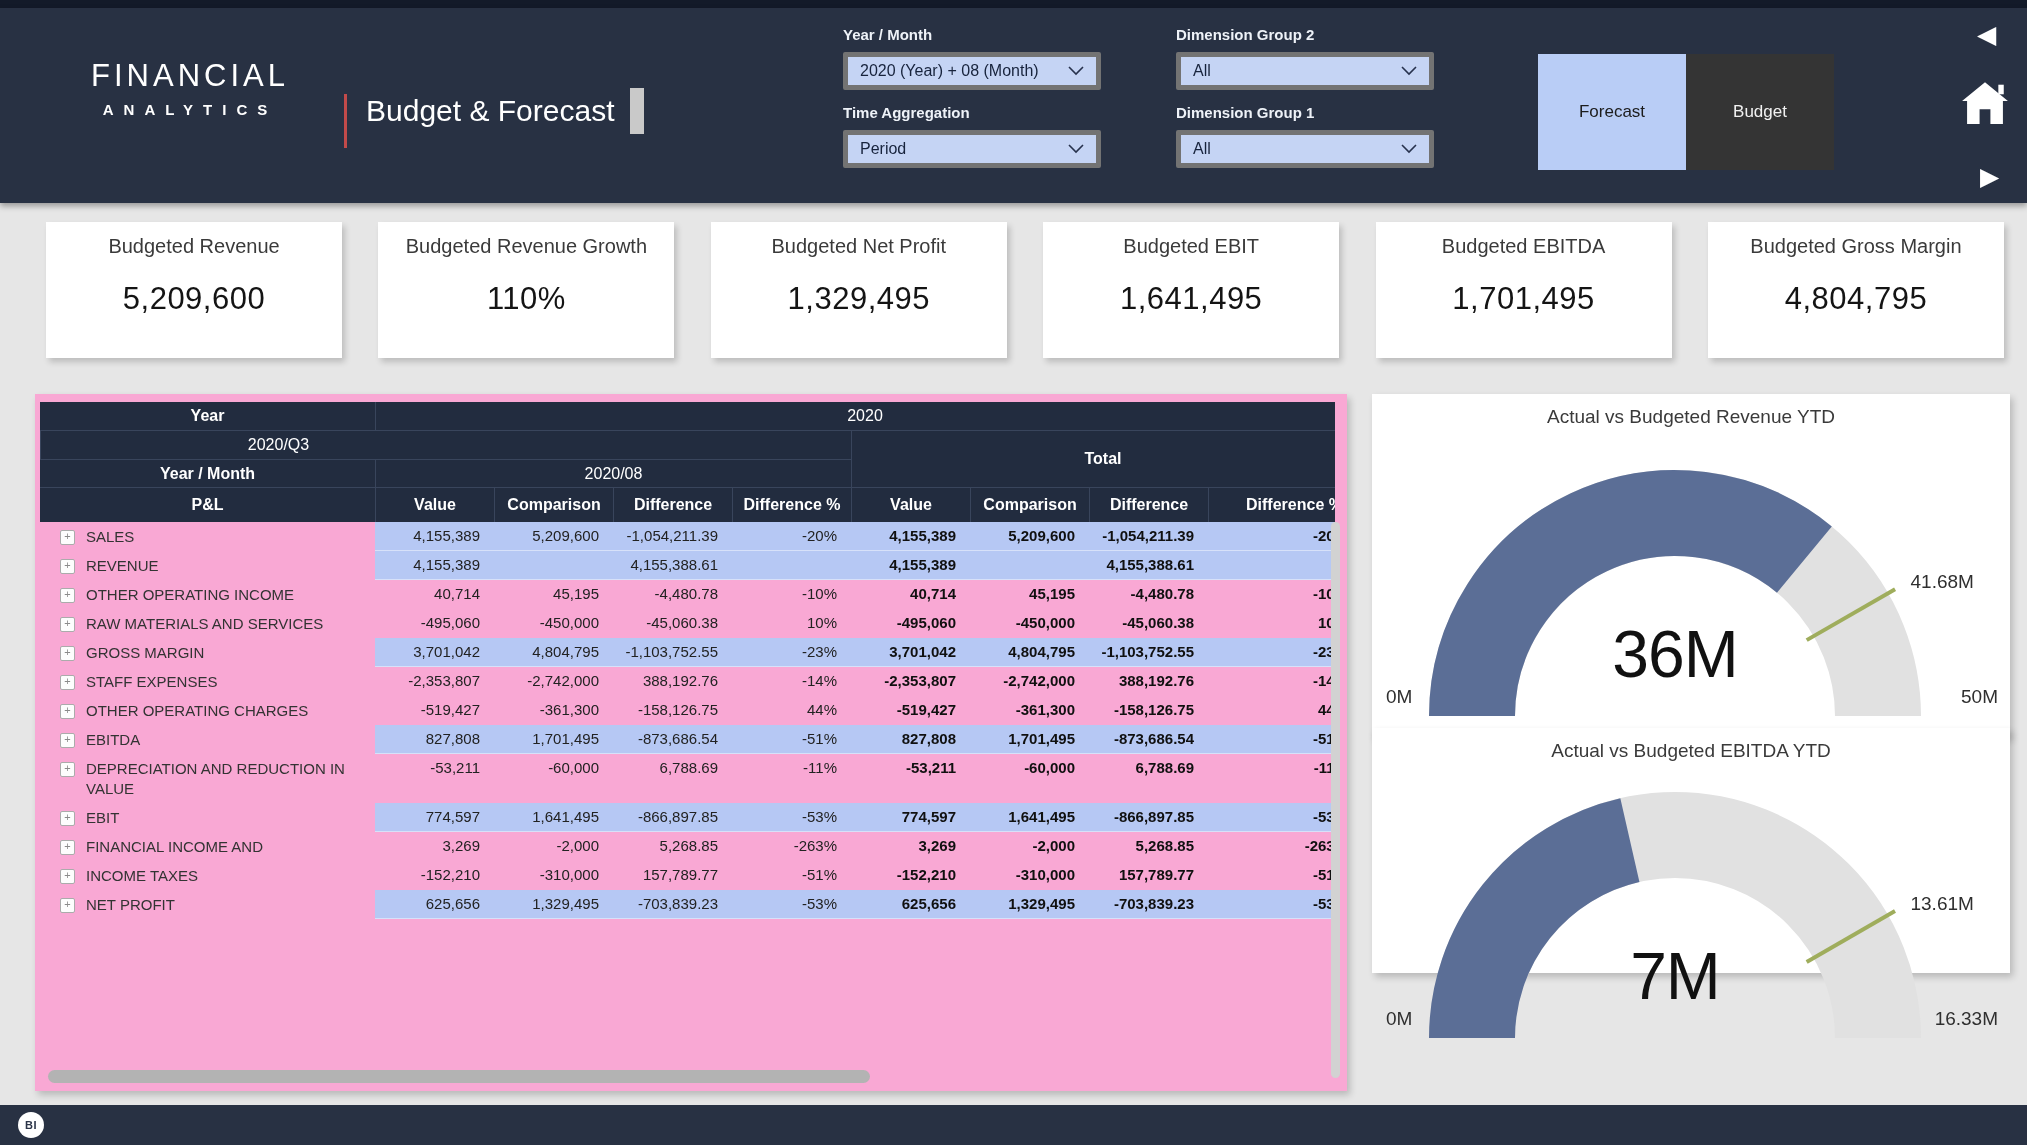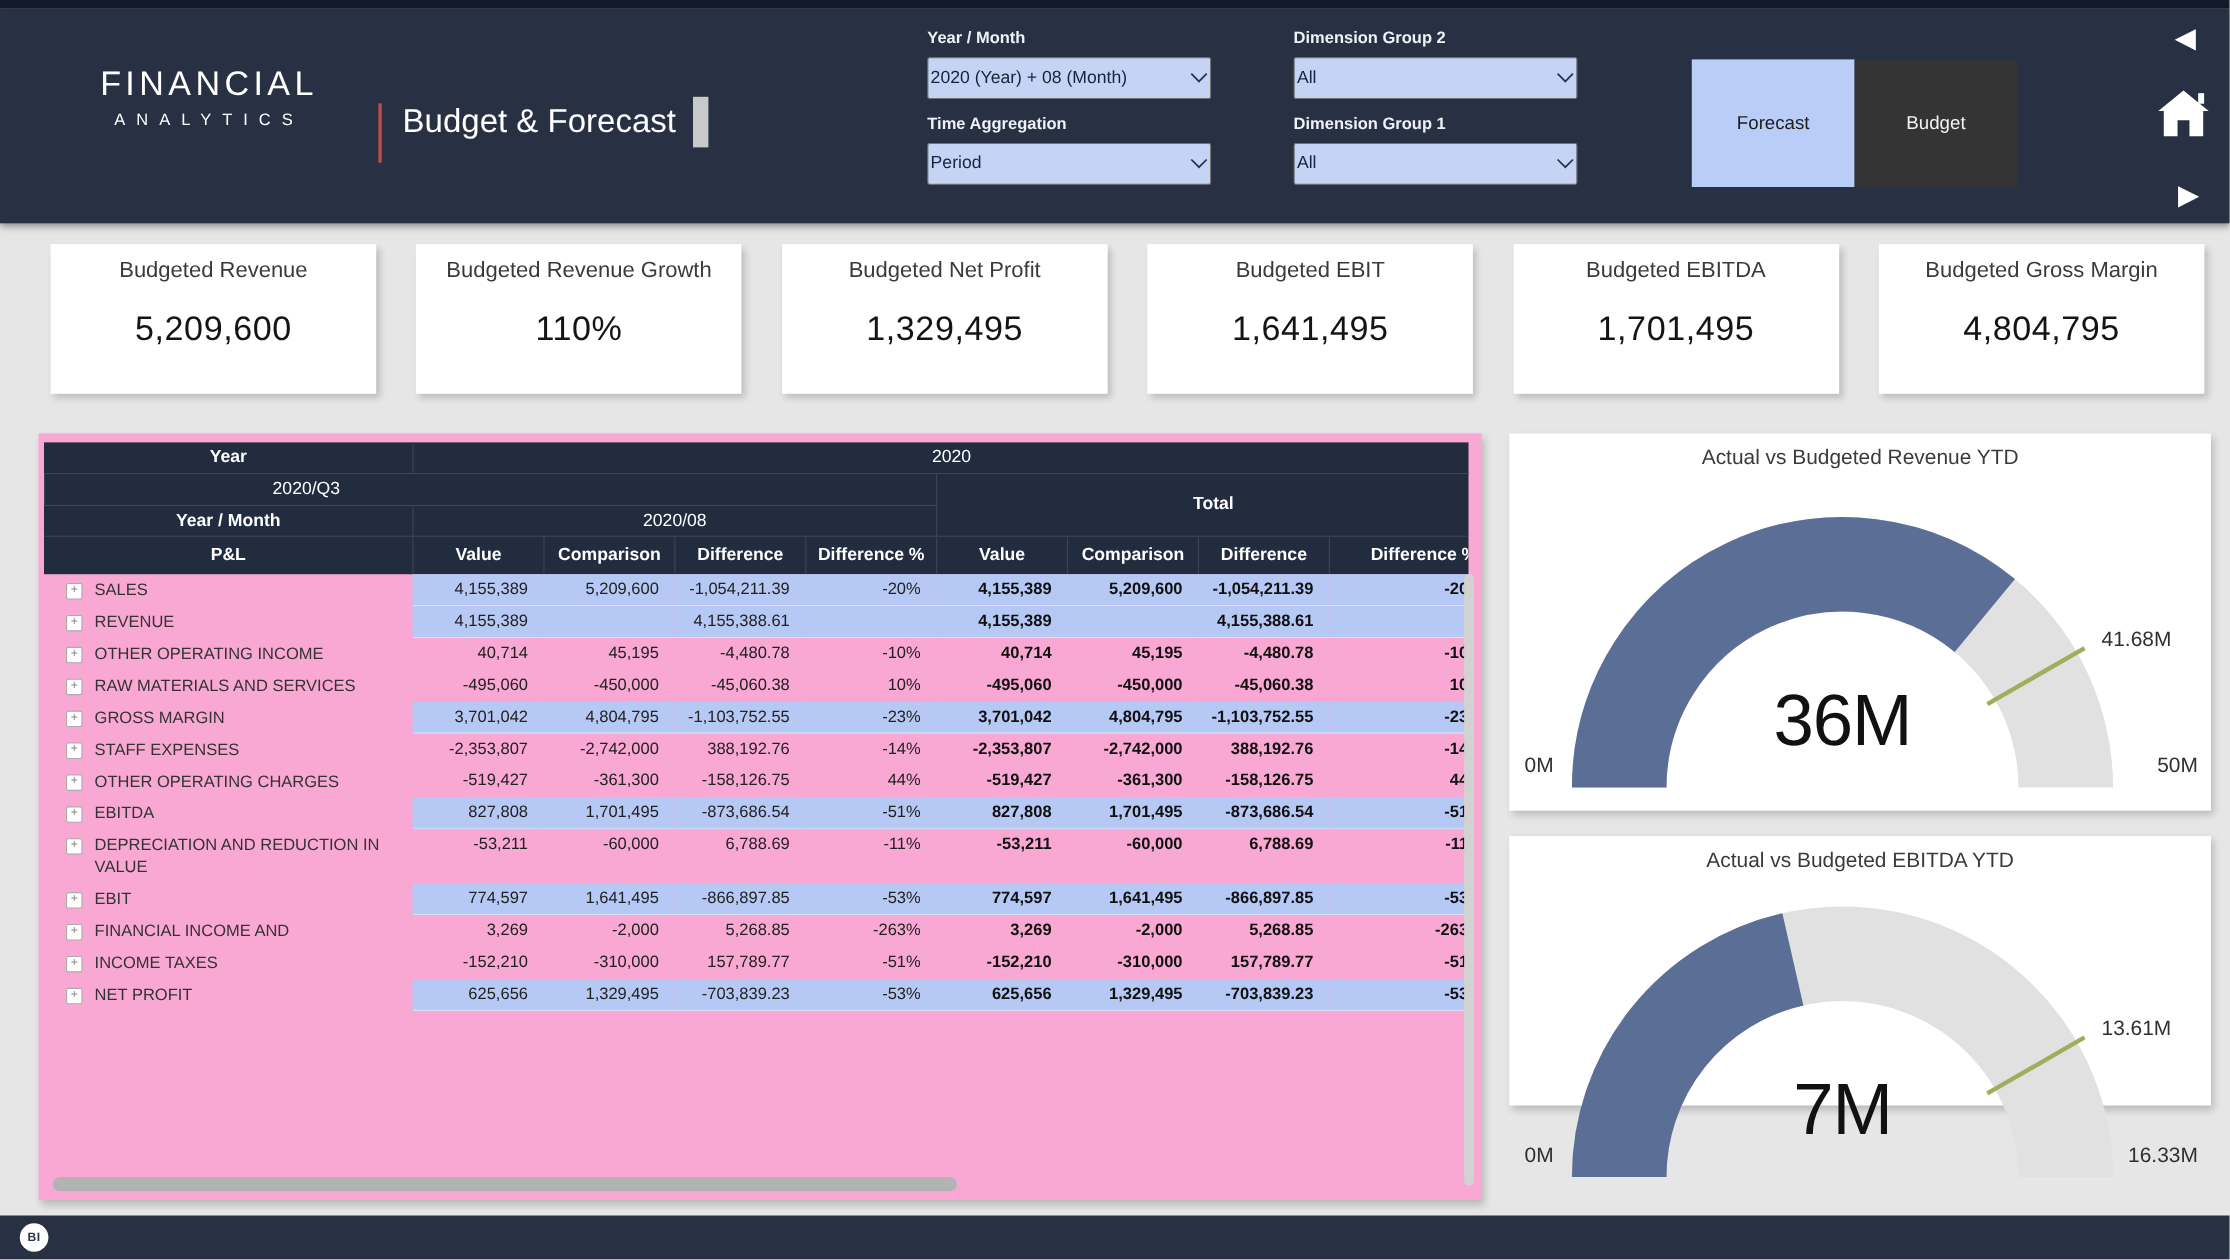--- a/index.html
+++ b/index.html
@@ -4,28 +4,28 @@
 <style>
   html,body{margin:0;padding:0}
   body{width:2027px;height:1145px;background:#e6e6e6;font-family:"Liberation Sans",sans-serif;overflow:hidden;position:relative}
   #app{position:absolute;inset:0}
 
   
   .top-strip{position:absolute;left:0;top:0;width:100%;height:8px;background:#131a29}
   .header{position:absolute;left:0;top:8px;width:100%;height:195px;background:#283143;box-shadow:0 3px 6px rgba(0,0,0,.35)}
   .logo{position:absolute;left:72px;top:50px;width:236px;text-align:center;color:#fff}
   .logo-1{font-size:31px;font-weight:400;letter-spacing:4px}
-  .logo-2{font-size:15px;font-weight:400;letter-spacing:10px;margin-top:7px}
+  .logo-2{font-size:15px;font-weight:700;letter-spacing:10px;margin-top:7px}
   .title-divider{position:absolute;left:344px;top:86px;width:3px;height:54px;background:#c24a4a}
   .page-title{position:absolute;left:366px;top:86px;font-size:30px;color:#fff;font-weight:400}
   .cursor-block{position:absolute;left:630px;top:80px;width:14px;height:46px;background:#c9c9c9}
 
   .filter-group{position:absolute;width:258px}
   .filter-label{color:#eef2f8;font-size:15px;font-weight:600;height:26px}
-  .dropdown{height:38px;background:#c5d4f4;border:1px solid #737373;border-radius:2px;display:flex;align-items:center;justify-content:space-between;padding:0 2px;font-size:16px;color:#17233c;cursor:pointer;box-sizing:border-box}
+  .dropdown{height:38px;background:#c5d4f4;border:5px solid #737373;border-radius:2px;display:flex;align-items:center;justify-content:space-between;padding:0 12px;font-size:16px;color:#17233c;cursor:pointer;box-sizing:border-box}
   .chevron{display:flex;align-items:center}
   .fg-ym{left:843px;top:18px}.fg-ta{left:843px;top:96px}
   .fg-d2{left:1176px;top:18px}.fg-d1{left:1176px;top:96px}
 
   .toggle{position:absolute;left:1538px;top:46px;display:flex}
   .toggle-btn{width:148px;height:116px;display:flex;align-items:center;justify-content:center;font-size:17px;cursor:pointer}
   .toggle-budget{background:#343434;color:#f2f2f2}
   .toggle-forecast{background:#b9cdf6;color:#1c1c1c}
 
   .nav-back{position:absolute;left:1977px;top:12px;color:#fff;font-size:25px;cursor:pointer}
@@ -59,21 +59,21 @@
   .cn{box-sizing:border-box;width:119px;text-align:right;padding-right:14px;line-height:28px}
   .cn.last{width:146px;padding-right:6px}
   .cn.bold{font-weight:700;color:#101010}
   .hl{background:#b6c8f4;box-shadow:inset 0 -1px 0 rgba(255,255,255,.45)}
   .vscroll{position:absolute;left:1296px;top:128px;width:9px;height:556px;background:#d2d2d2;border-radius:5px;cursor:pointer}
   .hscroll{position:absolute;left:13px;top:676px;width:822px;height:13px;background:#b3b3b3;border-radius:7px;cursor:pointer}
 
   
   .gauge-card{position:absolute;left:1372px;width:638px;background:#fff;box-shadow:3px 4px 7px rgba(0,0,0,.2)}
   .gc-1{top:394px;height:343px}
-  .gc-2{top:760px;height:245px}
+  .gc-2{top:728px;height:245px}
   .gauge-title{position:absolute;left:0;top:12px;width:100%;text-align:center;font-size:19px;color:#3a3a3a}
   .gauge-svg{position:absolute;left:0;top:0}
   .gauge-value{position:absolute;left:303px;transform:translateX(-50%);font-size:66px;font-weight:300;color:#111;letter-spacing:-1px;white-space:nowrap}
   .gauge-min{position:absolute;left:14px;font-size:19px;color:#2f2f2f}
   .gauge-max{position:absolute;right:12px;font-size:19px;color:#2f2f2f}
   .gauge-target{position:absolute;font-size:19px;color:#2f2f2f;white-space:nowrap}
 
   
   .footer{position:absolute;left:0;top:1105px;width:100%;height:40px;background:#283143}
   .bi-badge{position:absolute;left:18px;top:7px;width:26px;height:26px;border-radius:50%;background:#fff;color:#2b3448;font-size:11px;font-weight:800;display:flex;align-items:center;justify-content:center;letter-spacing:.5px;cursor:pointer}

